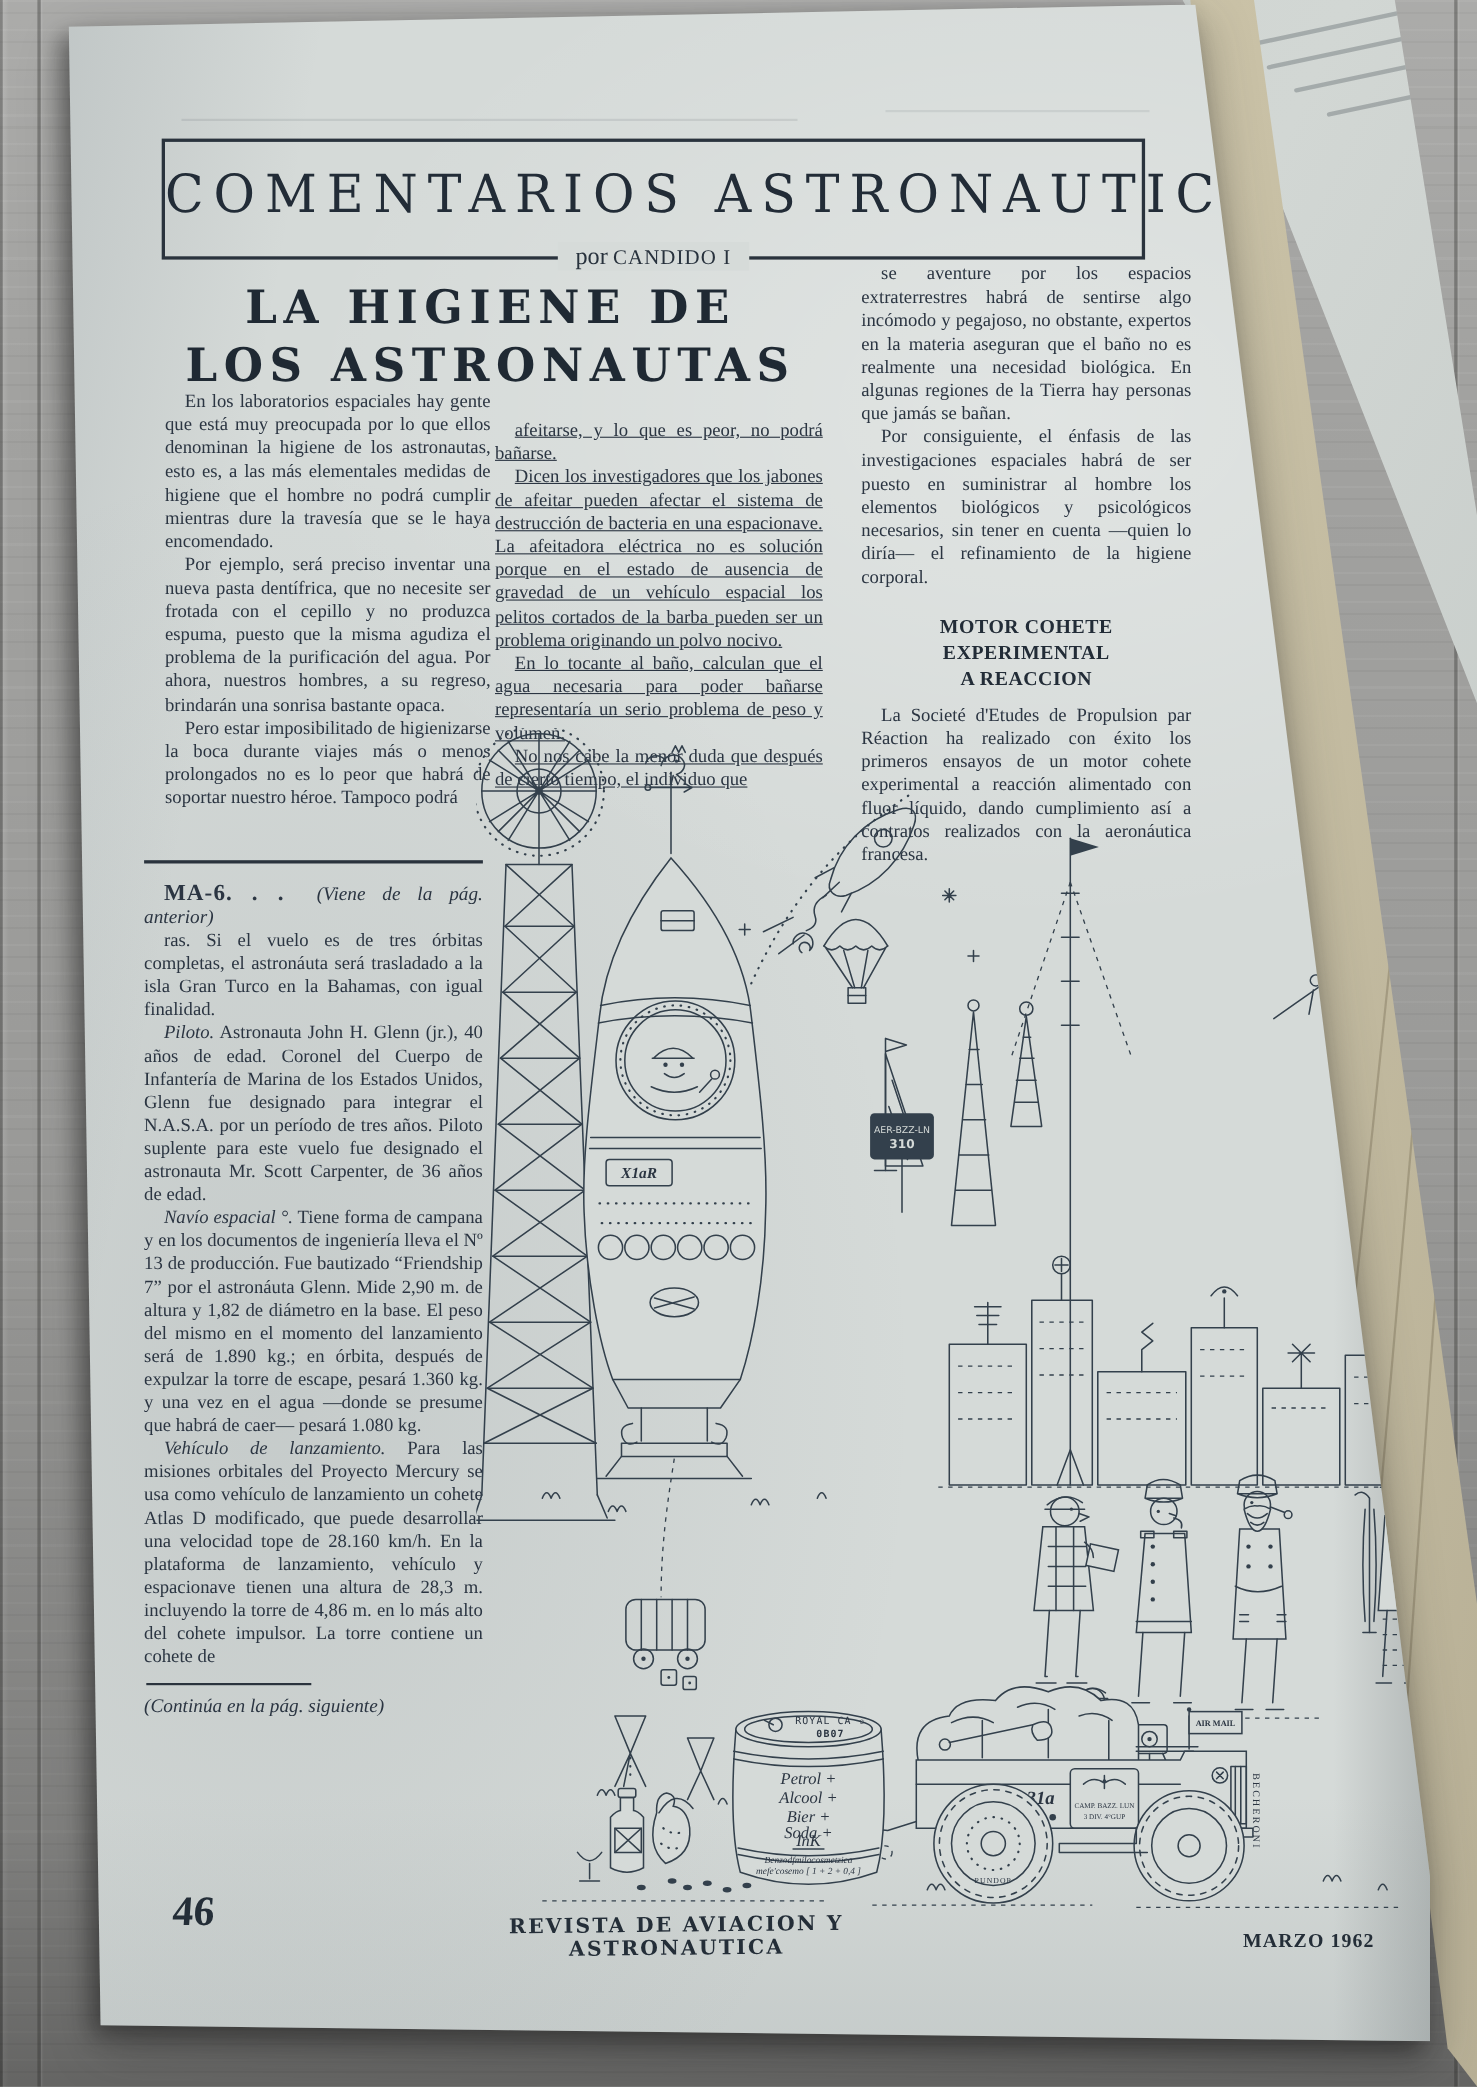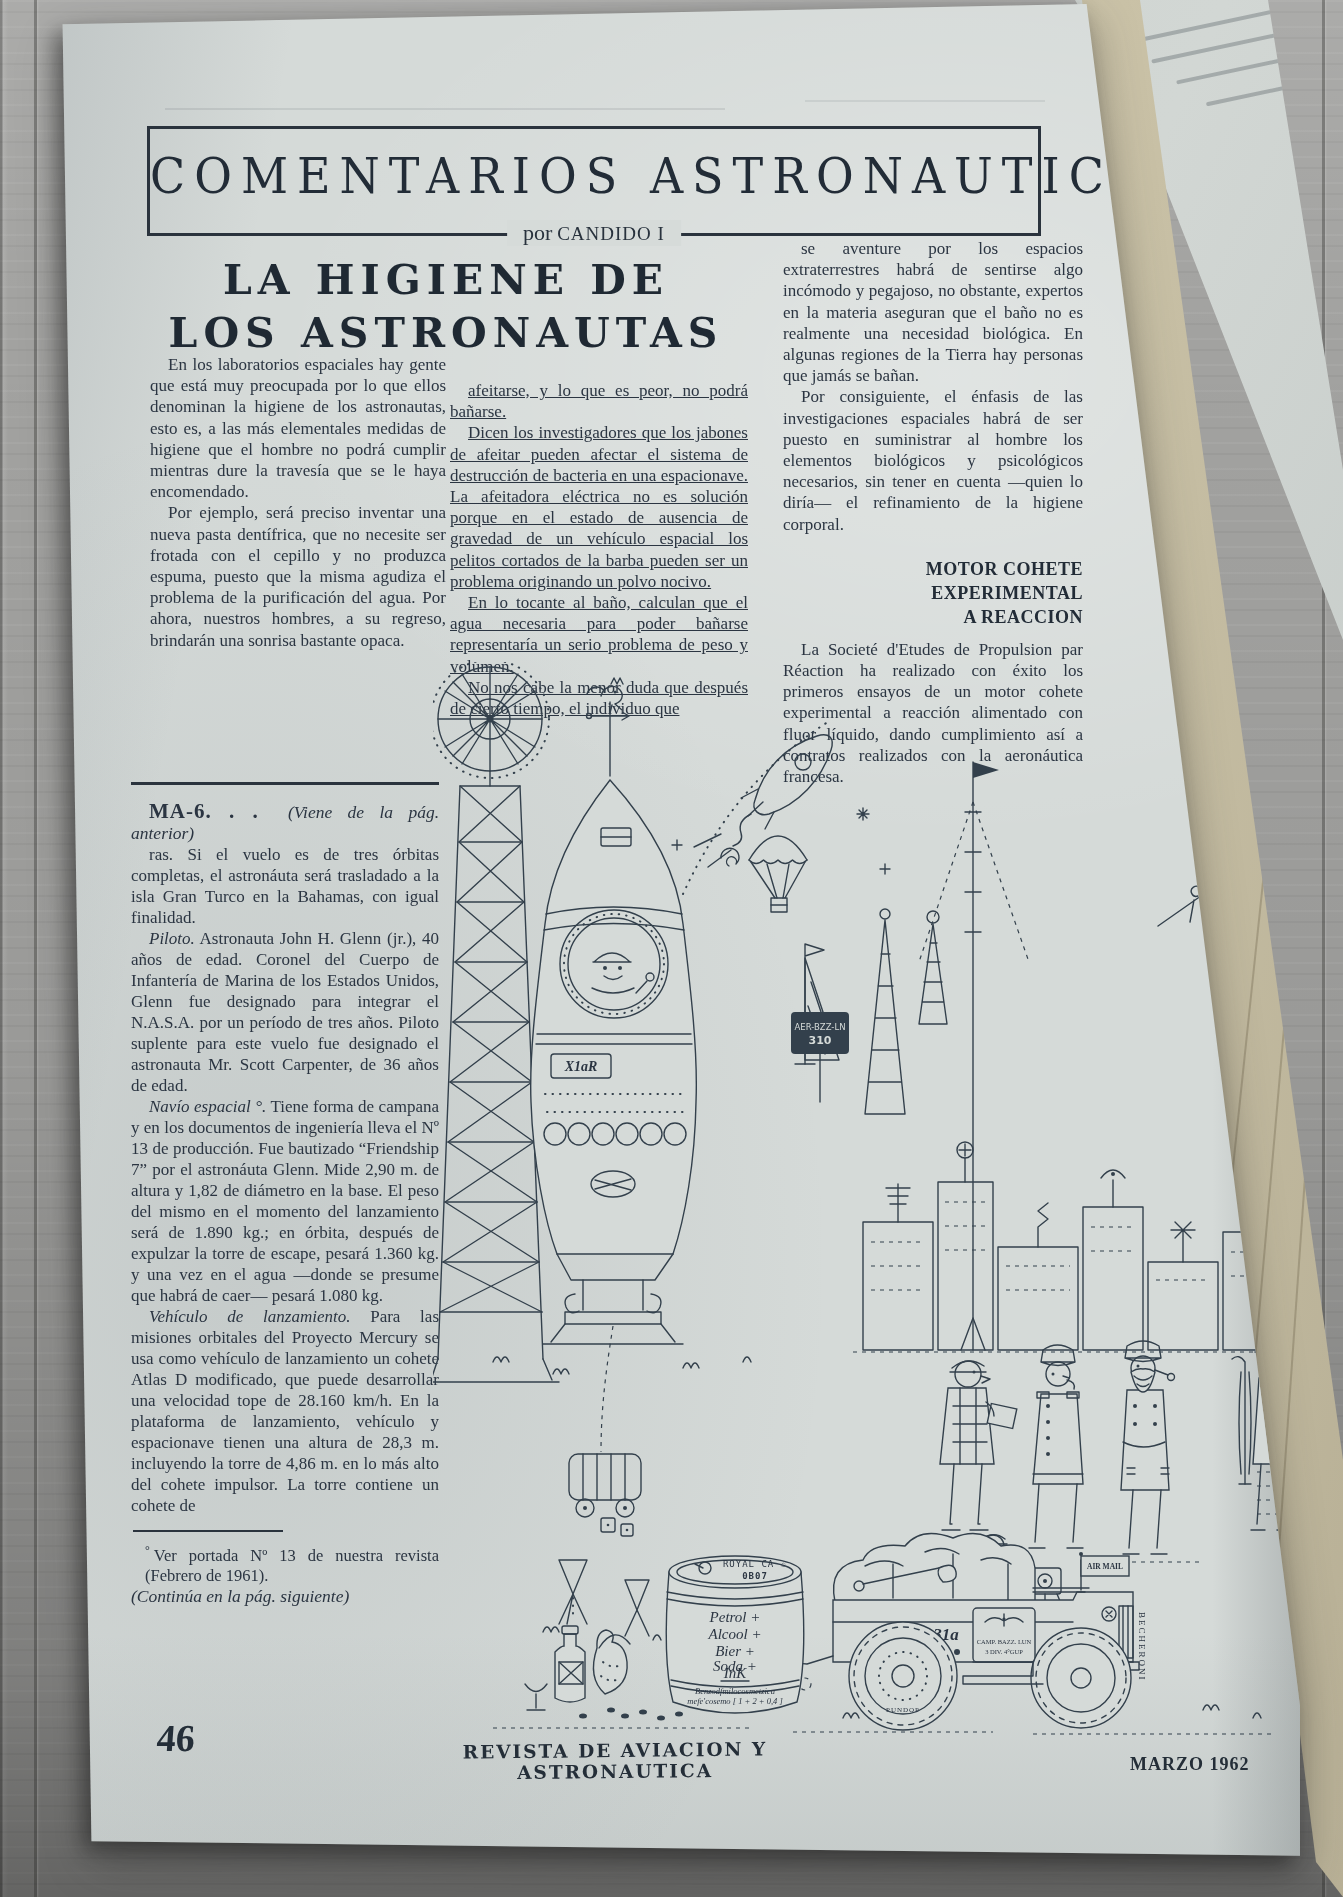--- a/index.html
+++ b/index.html
@@ -59,21 +59,21 @@
     position:absolute;left:95px;top:250px;width:612px;text-align:center;
     font-weight:bold;font-size:41px;line-height:52px;letter-spacing:6px;color:#1f2933;
     font-family:"DejaVu Serif","Liberation Serif",serif;transform:scaleY(1.02);
   }
   
   .col{position:absolute;font-size:17px;line-height:21.2px;text-align:justify;color:#2b3542;}
   .col p{margin:0;text-indent:18px;}
   #col1{left:105px;top:350px;width:296px;}
   #col2{left:405px;top:376px;width:298px;text-decoration:underline;}
   #col3{left:705px;top:234px;width:300px;margin-left:33px;}
-  .sec-heading{font-weight:bold;font-size:18px;line-height:24px;margin:22px 0 10px 0;letter-spacing:.5px;color:#222c37;text-align:right;}
+  .sec-heading{font-weight:bold;font-size:18px;line-height:24px;margin:22px 0 10px 0;letter-spacing:.5px;color:#222c37;text-align:center;}
   
   .ma6{position:absolute;left:86px;top:778px;width:308px;font-size:17px;line-height:21px;text-align:justify;color:#2b3542;}
   .ma6 .rule{height:3px;background:#2a333d;margin-bottom:16px;}
   .ma6-head{margin:0 0 14px 0;text-indent:0;}
   .ma6-head b{font-size:21px;letter-spacing:1px;}
   .ma6-head i{font-size:17.5px;margin-left:14px;}
   .ma6 p{margin:0;text-indent:18px;}
   .ma6 .fn-rule{width:150px;height:2px;background:#2a333d;margin:14px 0 8px 2px;}
   .footnote{font-size:16.5px;line-height:20px;text-indent:0 !important;padding-left:14px;}
   .footnote .mark{font-size:12px;vertical-align:super;margin-right:4px;}
@@ -129,20 +129,21 @@
   </div>
 
   <div class="article-title">
     <div>LA HIGIENE DE</div>
     <div>LOS ASTRONAUTAS</div>
   </div>
 
   <div class="col" id="col1">
     <p>En los laboratorios espaciales hay gente que está muy preocupada por lo que ellos denominan la higiene de los astronautas, esto es, a las más elementales medidas de higiene que el hombre no podrá cumplir mientras dure la travesía que se le haya encomendado.</p>
     <p>Por ejemplo, será preciso inventar una nueva pasta dentífrica, que no necesite ser frotada con el cepillo y no produzca espuma, puesto que la misma agudiza el problema de la purificación del agua. Por ahora, nuestros hombres, a su regreso, brindarán una sonrisa bastante opaca.</p>
+    <p>Pero estar imposibilitado de higienizarse la boca durante viajes más o menos prolongados no es lo peor que habrá de soportar nuestro héroe. Tampoco podrá</p>
   </div>
   <div class="col" id="col2">
     <p>afeitarse, y lo que es peor, no podrá bañarse.</p>
     <p>Dicen los investigadores que los jabones de afeitar pueden afectar el sistema de destrucción de bacteria en una espacionave. La afeitadora eléctrica no es solución porque en el estado de ausencia de gravedad de un vehículo espacial los pelitos cortados de la barba pueden ser un problema originando un polvo nocivo.</p>
     <p>En lo tocante al baño, calculan que el agua necesaria para poder bañarse representaría un serio problema de peso y volumen.</p>
     <p>No nos cabe la menor duda que después de cierto tiempo, el individuo que</p>
   </div>
   <div class="col" id="col3">
     <p>se aventure por los espacios extraterrestres habrá de sentirse algo incómodo y pegajoso, no obstante, expertos en la materia aseguran que el baño no es realmente una necesidad biológica. En algunas regiones de la Tierra hay personas que jamás se bañan.</p>
     <p>Por consiguiente, el énfasis de las investigaciones espaciales habrá de ser puesto en suministrar al hombre los elementos biológicos y psicológicos necesarios, sin tener en cuenta —quien lo diría— el refinamiento de la higiene corporal.</p>
@@ -157,23 +158,20 @@
     <div class="rule"></div>
     <p class="ma6-head">
       <b>MA-6. . .</b>
       <i>(Viene de la pág. anterior)</i>
     </p>
     <p><i></i> <span>ras. Si el vuelo es de tres órbitas completas, el astronáuta será trasladado a la isla Gran Turco en la Bahamas, con igual finalidad.</span></p>
     <p><i>Piloto.</i> <span>Astronauta John H. Glenn (jr.), 40 años de edad. Coronel del Cuerpo de Infantería de Marina de los Estados Unidos, Glenn fue designado para integrar el N.A.S.A. por un período de tres años. Piloto suplente para este vuelo fue designado el astronauta Mr. Scott Carpenter, de 36 años de edad.</span></p>
     <p><i>Navío espacial °.</i> <span>Tiene forma de campana y en los documentos de ingeniería lleva el Nº 13 de producción. Fue bautizado “Friendship 7” por el astronáuta Glenn. Mide 2,90 m. de altura y 1,82 de diámetro en la base. El peso del mismo en el momento del lanzamiento será de 1.890 kg.; en órbita, después de expulzar la torre de escape, pesará 1.360 kg. y una vez en el agua —donde se presume que habrá de caer— pesará 1.080 kg.</span></p>
     <p><i>Vehículo de lanzamiento.</i> <span>Para las misiones orbitales del Proyecto Mercury se usa como vehículo de lanzamiento un cohete Atlas D modificado, que puede desarrollar una velocidad tope de 28.160 km/h. En la plataforma de lanzamiento, vehículo y espacionave tienen una altura de 28,3 m. incluyendo la torre de 4,86 m. en lo más alto del cohete impulsor. La torre contiene un cohete de</span></p>
     <div class="fn-rule"></div>
-    <p class="footnote">
-      <span class="mark">°</span><span>Ver portada Nº 13 de nuestra revista (Febrero de 1961).</span>
-    </p>
     <p class="continuation">(Continúa en la pág. siguiente)</p>
   </div>
 
   <svg class="illo" viewBox="0 0 870 1085" xmlns="http://www.w3.org/2000/svg">
 
     <g>
       <circle class="ln" cx="57" cy="57" r="52"></circle>
       <circle class="ln" cx="57" cy="57" r="20"></circle>
       <circle class="dots" cx="57" cy="57" r="59"></circle>
       <circle class="dk" cx="57" cy="57" r="3.5"></circle>

